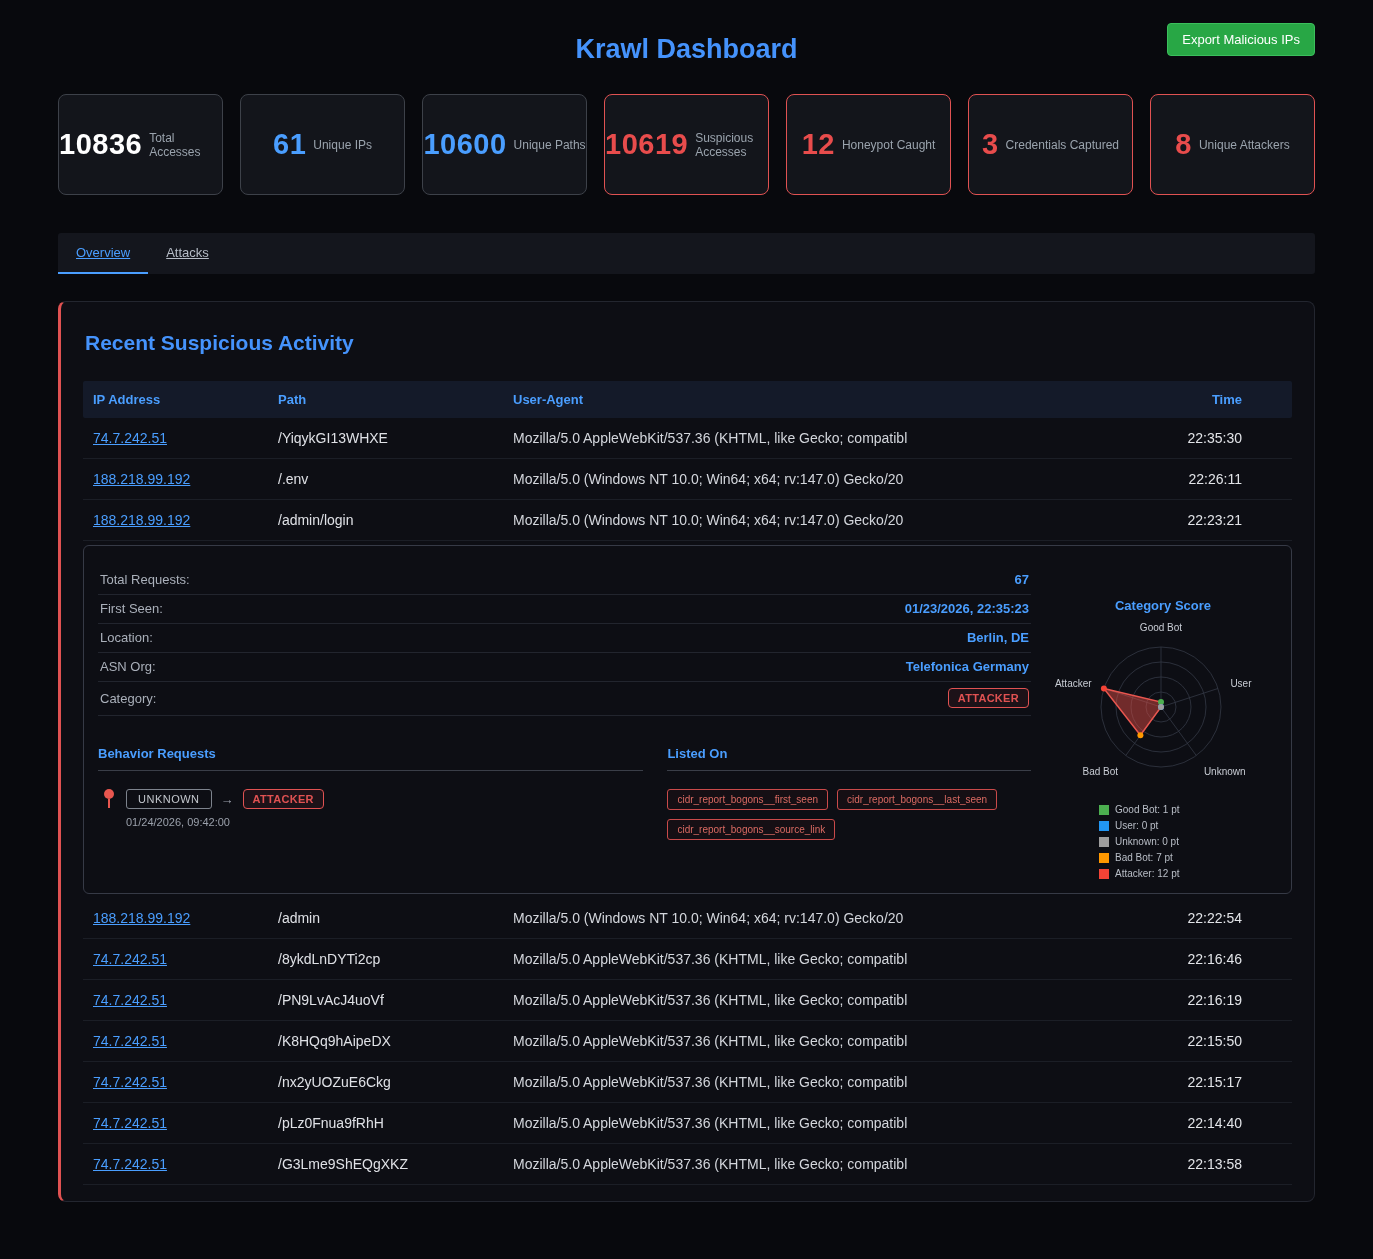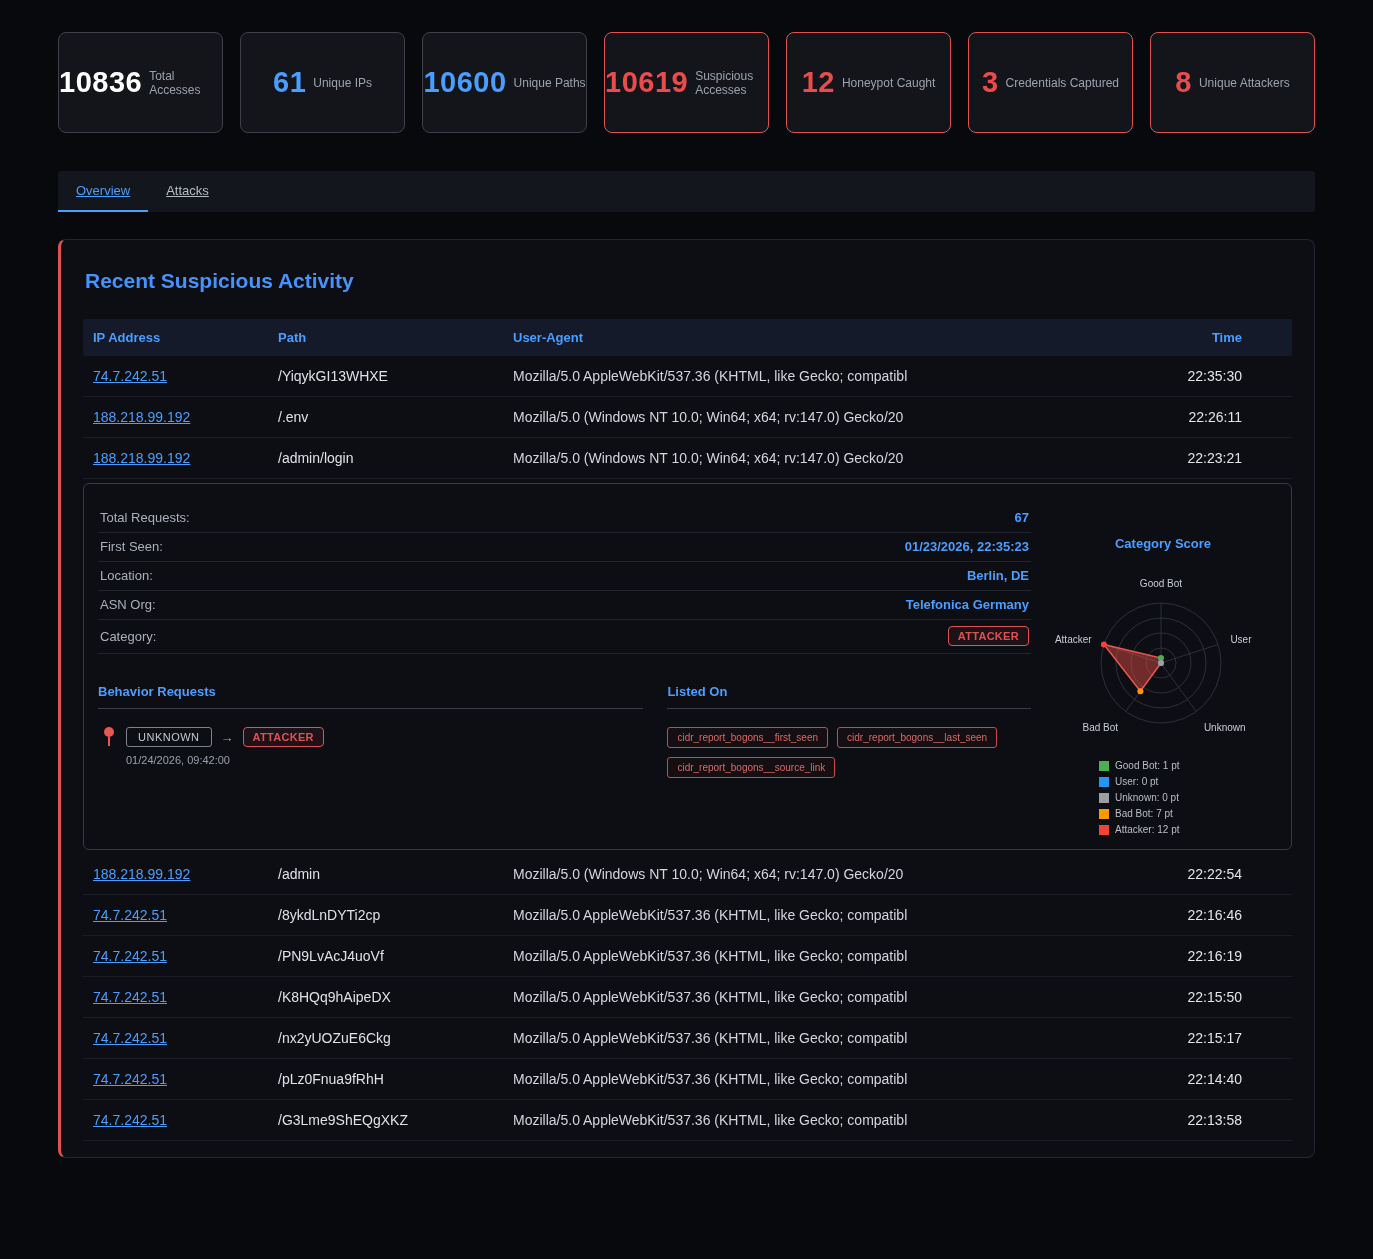--- a/index.html
+++ b/index.html
@@ -73,30 +73,34 @@
   .badge-unknown{border:1px solid #7d838d;color:#c3c7cd;font-size:11px;padding:3px 11px;
       border-radius:3px;letter-spacing:.5px}
   .tl-arrow{color:#9aa0ab;font-size:13px}
   .tl-time{color:#9aa0ab;font-size:11px;margin-top:7px}
 
   .listed-badges{display:flex;flex-wrap:wrap;gap:9px}
   .badge-listed{border:1px solid #c94a4a;color:#d96a62;font-size:10px;padding:4px 9px;
       border-radius:3px;background:#15101а;background:#150f14;cursor:pointer}
 
   .detail-right{width:228px;display:flex;flex-direction:column;align-items:center;padding-top:38px}
-  .detail-right h3{color:#4a9eff;font-size:13px;font-weight:bold;margin-bottom:20px}
+  .detail-right h3{color:#4a9eff;font-size:13px;font-weight:bold;margin-bottom:2px}
   .legend{margin-top:14px;display:flex;flex-direction:column;gap:5px;align-self:flex-start;padding-left:50px}
   .leg-item{display:flex;align-items:center;gap:6px;font-size:10px;color:#b9bec7}
   .leg-sw{width:10px;height:10px;display:inline-block;flex:none}
 </style>
 </head>
 <body>
 
 <div class="page">
 
+  <div class="hdr">
+    <h1>Krawl Dashboard</h1>
+    <button class="export-btn">Export Malicious IPs</button>
+  </div>
 
   <div class="stats" id="stats">
   <div class="card default">
     <div class="num">10836</div>
     <div class="lbl">Total Accesses</div>
   </div>
 
   <div class="card accent">
     <div class="num">61</div>
     <div class="lbl">Unique IPs</div>

